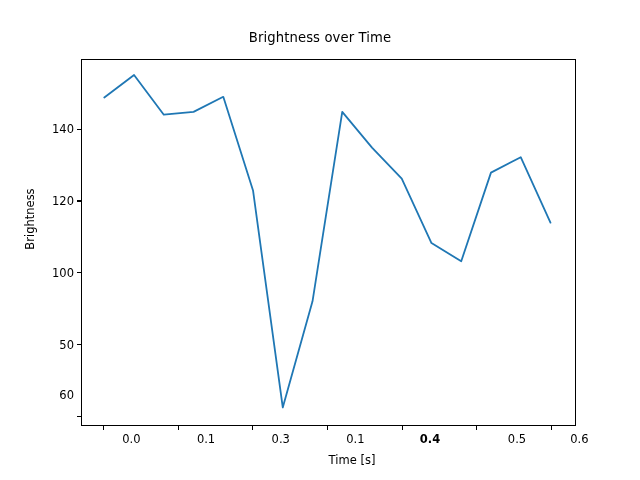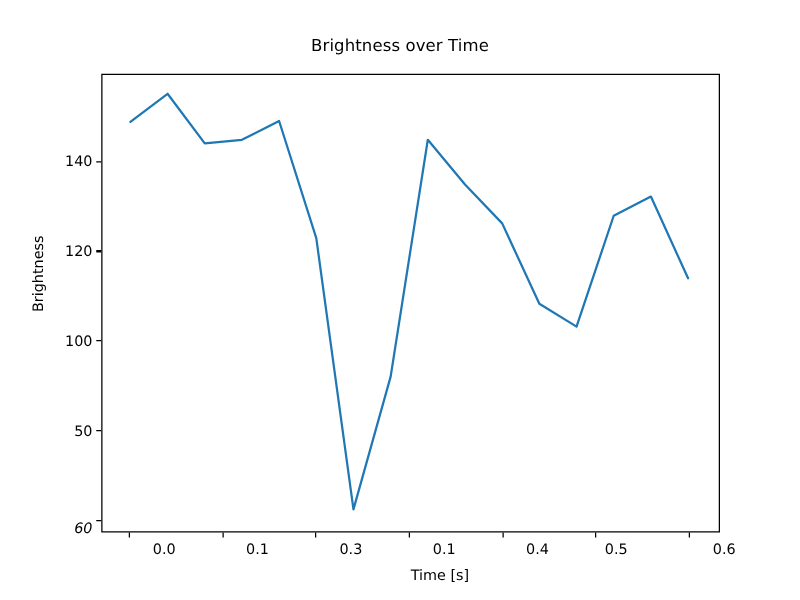--- a/index.html
+++ b/index.html
@@ -120,27 +120,27 @@
 
 <div class="tick-mark xtick-mark" style="left: 102.898px;"></div>
     <div class="tick-label xtick-label" style="left: 103.398px;">0.0</div>
     <div class="tick-mark xtick-mark" style="left: 177.559px;"></div>
     <div class="tick-label xtick-label" style="left: 178.059px; text-align: right;">0.1</div>
     <div class="tick-mark xtick-mark" style="left: 252.219px;"></div>
     <div class="tick-label xtick-label" style="left: 252.719px;">0.3</div>
     <div class="tick-mark xtick-mark" style="left: 326.88px;"></div>
     <div class="tick-label xtick-label" style="left: 327.38px;">0.1</div>
     <div class="tick-mark xtick-mark" style="left: 401.541px;"></div>
-    <div class="tick-label xtick-label" style="left: 402.041px;">0.4</div>
+    <div class="tick-label xtick-label" style="left: 402.041px; font-weight: bold;">0.4</div>
     <div class="tick-mark xtick-mark" style="left: 476.201px;"></div>
-    <div class="tick-label xtick-label" style="left: 465px;">0.5</div>
+    <div class="tick-label xtick-label" style="left: 489px;">0.5</div>
     <div class="tick-mark xtick-mark" style="left: 550.862px;"></div>
     <div class="tick-label xtick-label" style="left: 551.362px;">0.6</div>
     <div class="tick-mark ytick-mark" style="top: 416.154px;"></div>
-    <div class="tick-label ytick-label" style="top: 422px; font-style: italic;">60</div>
+    <div class="tick-label ytick-label" style="top: 395px;">60</div>
     <div class="tick-mark ytick-mark" style="top: 344.264px;"></div>
     <div class="tick-label ytick-label" style="top: 344.764px;">50</div>
     <div class="tick-mark ytick-mark" style="top: 272.374px;"></div>
     <div class="tick-label ytick-label" style="top: 272.874px;">100</div>
     <div class="tick-mark ytick-mark" style="top: 200.483px;"></div>
     <div class="tick-label ytick-label" style="top: 200.983px;">120</div>
     <div class="tick-mark ytick-mark" style="top: 128.593px;"></div>
     <div class="tick-label ytick-label" style="top: 129.093px;">140</div>
   </div>
 

